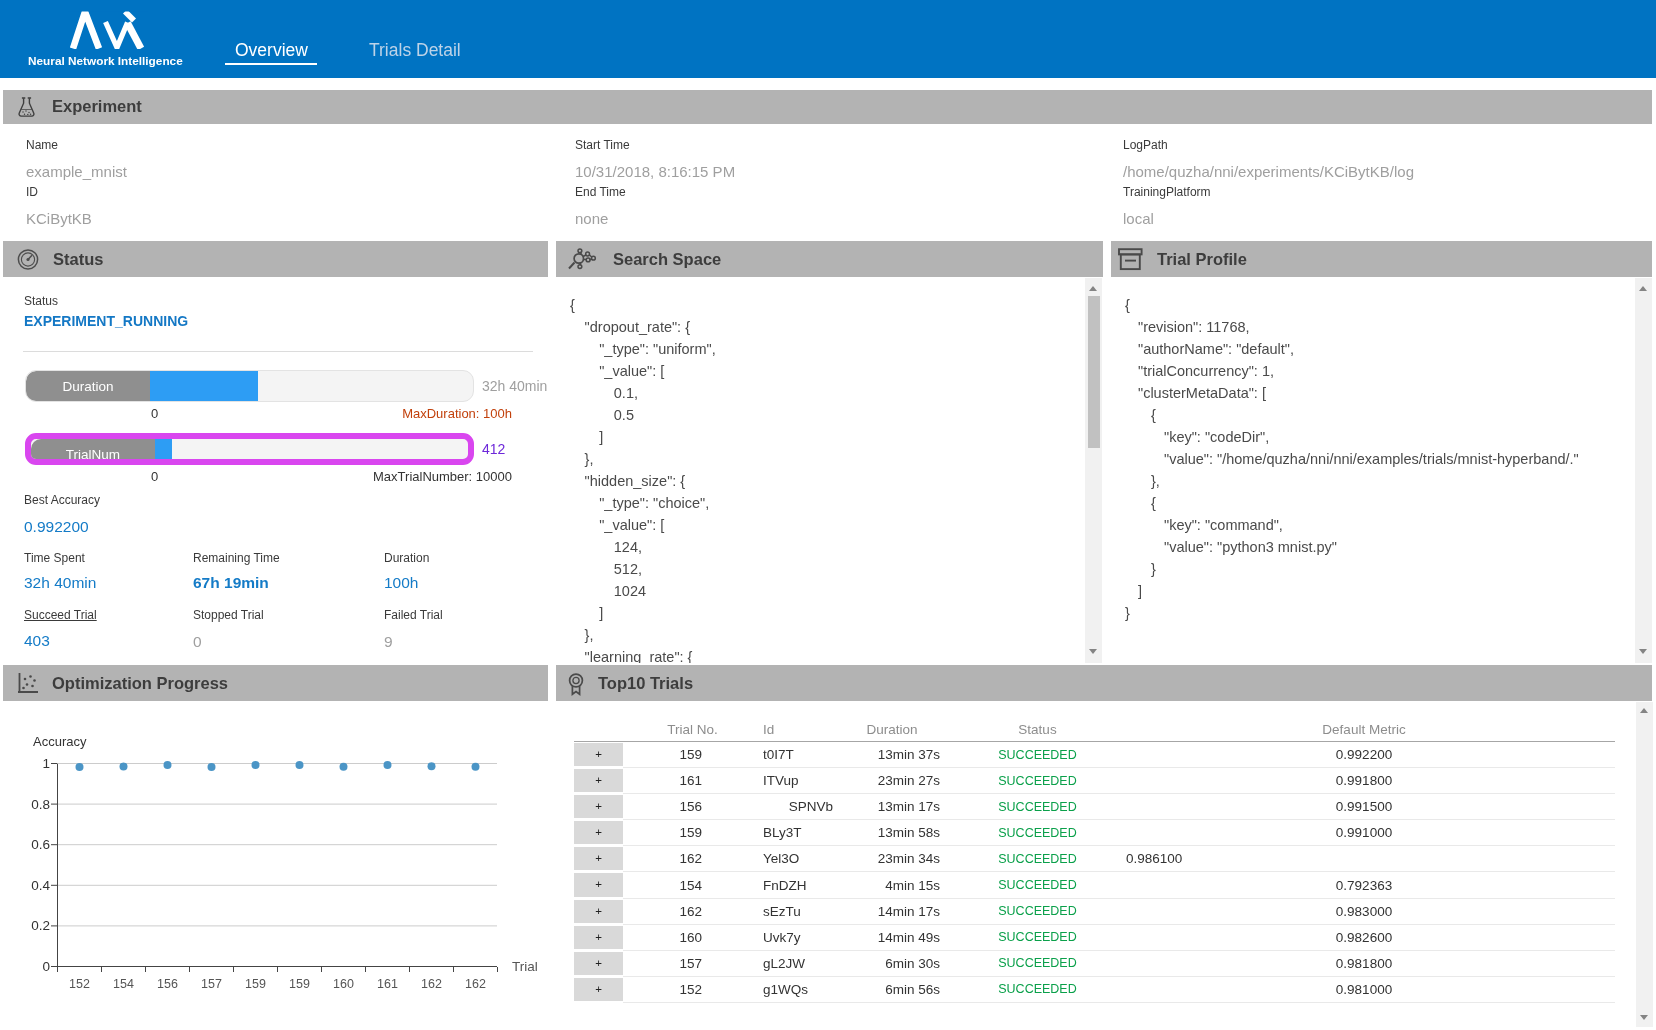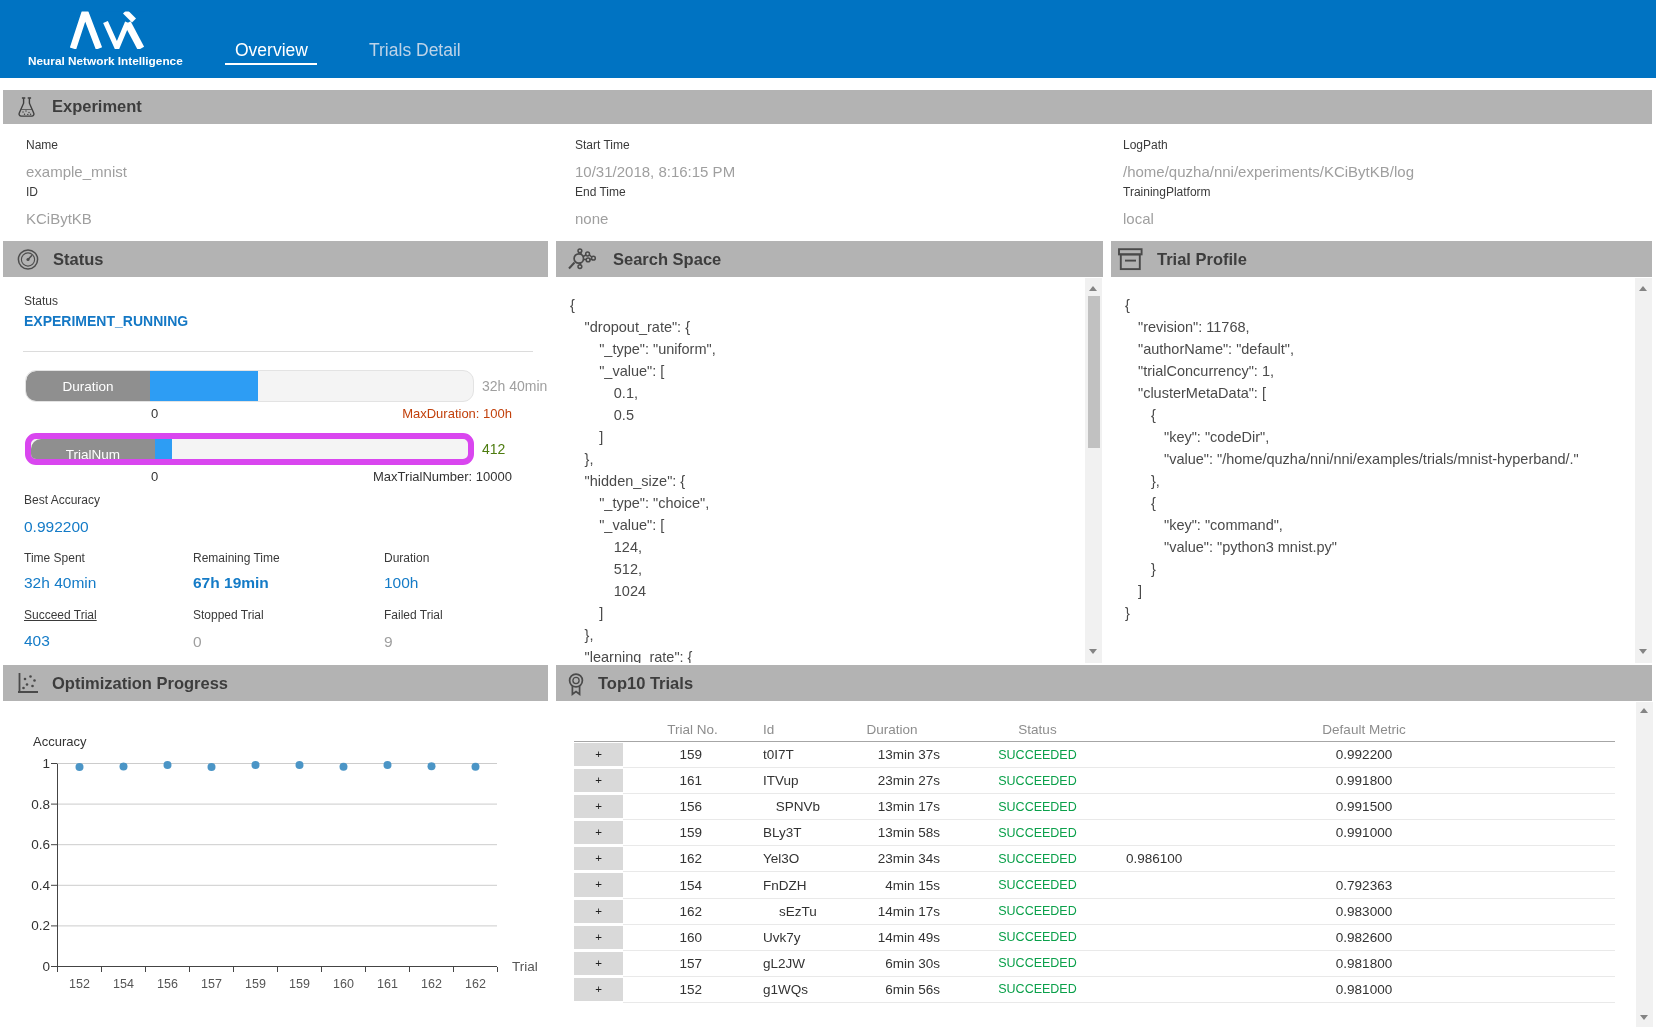--- a/index.html
+++ b/index.html
@@ -114,21 +114,21 @@
   <div style="position:absolute;left:0;top:0;width:124px;height:32px;background:#8f8f8f;color:#fff;font-size:13.5px;line-height:31px;text-align:center;border-radius:10px 0 0 10px;">Duration</div>
 </div>
 <div class="a" style="left:482px;top:379px;font-size:14px;color:#9f9f9f;line-height:1;">32h 40min</div>
 <div class="a" style="left:151px;top:407px;font-size:13px;color:#333;line-height:1;">0</div>
 <div class="a" style="left:252px;top:407px;width:260px;font-size:13px;color:#c2410c;line-height:1;text-align:right;">MaxDuration: 100h</div>
 
 <div class="a" style="left:25px;top:433px;width:449px;height:32px;border-radius:11px;background:#f4f4f4;border:6px solid #d946ef;box-sizing:border-box;overflow:hidden;">
   <div style="position:absolute;left:124px;top:0;width:17px;height:32px;background:#2d9df4;"></div>
   <div style="position:absolute;left:0;top:0;width:124px;height:32px;background:#8f8f8f;color:#fff;font-size:13.5px;line-height:31px;text-align:center;border-radius:10px 0 0 10px;">TrialNum</div>
 </div>
-<div class="a" style="left:482px;top:442px;font-size:14px;color:#4d7c0f;line-height:1;">412</div>
+<div class="a" style="left:482px;top:442px;font-size:14px;color:#6d28d9;line-height:1;">412</div>
 <div class="a" style="left:151px;top:470px;font-size:13px;color:#333;line-height:1;">0</div>
 <div class="a" style="left:252px;top:470px;width:260px;font-size:13px;color:#333;line-height:1;text-align:right;">MaxTrialNumber: 10000</div>
 
 <div class="lab a" style="left:24px;top:494px;">Best Accuracy</div>
 <div class="bval a" style="left:24px;top:519px;">0.992200</div>
 
 <div class="lab a" style="left:24px;top:552px;">Time Spent</div>
 <div class="lab a" style="left:193px;top:552px;">Remaining Time</div>
 <div class="lab a" style="left:384px;top:552px;">Duration</div>
 <div class="bval a" style="left:24px;top:575px;">32h 40min</div>
@@ -324,21 +324,21 @@
   <td style="border-bottom:1px solid #e9e9e9;text-align:left;padding-left:1px;">ITVup</td>
   <td style="border-bottom:1px solid #e9e9e9;text-align:right;padding-right:10px;">23min 27s</td>
   <td style="border-bottom:1px solid #e9e9e9;text-align:center;color:#0aa04a;font-size:12.5px;">SUCCEEDED</td>
   <td style="border-bottom:1px solid #e9e9e9;text-align:center;padding-right:13px;">0.991800</td>
         </tr>
 <tr style="height:25.1px;">
   <td style="border-bottom:1px solid #fff;padding:0;">
             <div style="background:#d9d9d9;height:23.1px;line-height:23px;margin:1px 0;text-align:center;font-size:11.5px;color:#222;">+</div>
           </td>
   <td style="border-bottom:1px solid #e9e9e9;text-align:right;padding-right:60px;">156</td>
-  <td style="border-bottom:1px solid #e9e9e9;text-align:center;padding-left:1px;">SPNVb</td>
+  <td style="border-bottom:1px solid #e9e9e9;text-align:right;padding-left:1px;">SPNVb</td>
   <td style="border-bottom:1px solid #e9e9e9;text-align:right;padding-right:10px;">13min 17s</td>
   <td style="border-bottom:1px solid #e9e9e9;text-align:center;color:#0aa04a;font-size:12.5px;">SUCCEEDED</td>
   <td style="border-bottom:1px solid #e9e9e9;text-align:center;padding-right:13px;">0.991500</td>
         </tr>
 <tr style="height:25.1px;">
   <td style="border-bottom:1px solid #fff;padding:0;">
             <div style="background:#d9d9d9;height:23.1px;line-height:23px;margin:1px 0;text-align:center;font-size:11.5px;color:#222;">+</div>
           </td>
   <td style="border-bottom:1px solid #e9e9e9;text-align:right;padding-right:60px;">159</td>
   <td style="border-bottom:1px solid #e9e9e9;text-align:left;padding-left:1px;">BLy3T</td>
@@ -364,21 +364,21 @@
   <td style="border-bottom:1px solid #e9e9e9;text-align:left;padding-left:1px;">FnDZH</td>
   <td style="border-bottom:1px solid #e9e9e9;text-align:right;padding-right:10px;">4min 15s</td>
   <td style="border-bottom:1px solid #e9e9e9;text-align:center;color:#0aa04a;font-size:12.5px;">SUCCEEDED</td>
   <td style="border-bottom:1px solid #e9e9e9;text-align:center;padding-right:13px;">0.792363</td>
         </tr>
 <tr style="height:25.1px;">
   <td style="border-bottom:1px solid #fff;padding:0;">
             <div style="background:#d9d9d9;height:23.1px;line-height:23px;margin:1px 0;text-align:center;font-size:11.5px;color:#222;">+</div>
           </td>
   <td style="border-bottom:1px solid #e9e9e9;text-align:right;padding-right:60px;">162</td>
-  <td style="border-bottom:1px solid #e9e9e9;text-align:center;padding-left:1px;">sEzTu</td>
+  <td style="border-bottom:1px solid #e9e9e9;text-align:left;padding-left:1px;">sEzTu</td>
   <td style="border-bottom:1px solid #e9e9e9;text-align:right;padding-right:10px;">14min 17s</td>
   <td style="border-bottom:1px solid #e9e9e9;text-align:center;color:#0aa04a;font-size:12.5px;">SUCCEEDED</td>
   <td style="border-bottom:1px solid #e9e9e9;text-align:center;padding-right:13px;">0.983000</td>
         </tr>
 <tr style="height:25.1px;">
   <td style="border-bottom:1px solid #fff;padding:0;">
             <div style="background:#d9d9d9;height:23.1px;line-height:23px;margin:1px 0;text-align:center;font-size:11.5px;color:#222;">+</div>
           </td>
   <td style="border-bottom:1px solid #e9e9e9;text-align:right;padding-right:60px;">160</td>
   <td style="border-bottom:1px solid #e9e9e9;text-align:left;padding-left:1px;">Uvk7y</td>

